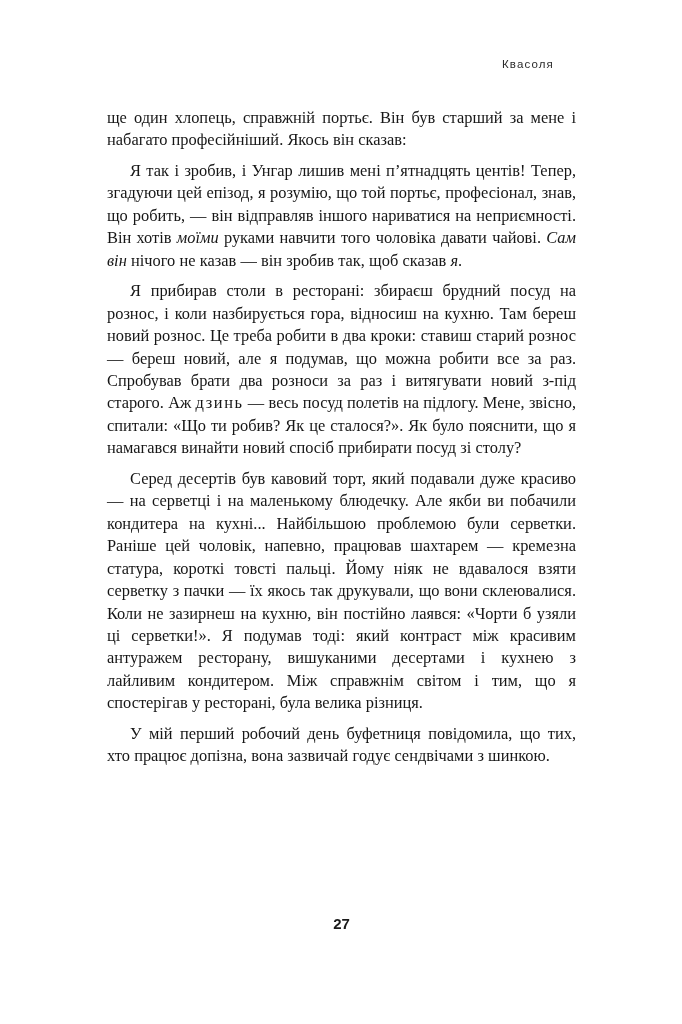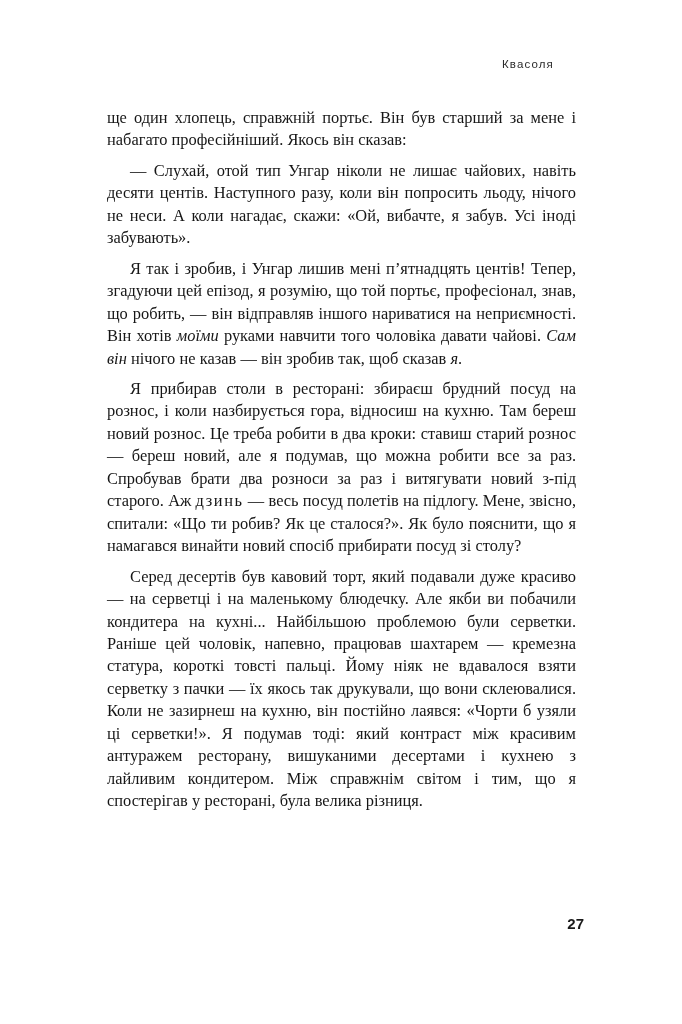--- a/index.html
+++ b/index.html
@@ -67,38 +67,38 @@
   .spaced {
     letter-spacing: 1.6px;
   }
 
   
   .folio {
     position: absolute;
     top: 915px;
     left: 99px;
     width: 485px;
-    text-align: right;
+    text-align: center;
     font-family: "Liberation Sans", "DejaVu Sans", sans-serif;
     font-size: 15px;
     font-weight: bold;
     color: #1a1a1a;
     line-height: 18px;
   }
 </style>
 </head>
 <body style="background: rgb(255, 255, 255); color: rgb(22, 22, 22);">
 
 <div class="page">
 
   <div class="running-head">Квасоля</div>
 
   <div class="textblock" id="textblock">
       <p class="para" style="text-indent: 0px;"><span>ще один хлопець, справжній портьє. Він був старший за мене і набагато професійніший. Якось він сказав:</span></p>
-      <p class="para"><span>— Слухай, отой тип Унгар ніколи не лишає чайових, навіть десяти центів. Наступного разу, коли він попросить льоду, нічого не неси. А коли нагадає, скажи: «Ой, вибачте, я забув. Усі іноді забувають».</span></p>
       <p class="para"><span>Я так і зробив, і Унгар лишив мені п’ятнадцять центів! Тепер, згадуючи цей епізод, я розумію, що той портьє, професіонал, знав, що робить, — він відправляв іншого нариватися на неприємності. Він хотів </span><em>моїми</em><span> руками навчити того чоловіка давати чайові. </span><em>Сам він</em><span> нічого не казав — він зробив так, щоб сказав </span><em>я</em><span>.</span></p>
       <p class="para"><span>Я прибирав столи в ресторані: збираєш брудний посуд на рознос, і коли назбирується гора, відносиш на кухню. Там береш новий рознос. Це треба робити в два кроки: ставиш старий рознос — береш новий, але я подумав, що можна робити все за раз. Спробував брати два розноси за раз і витягувати новий з-під старого. Аж </span><span class="spaced">дзинь</span><span> — весь посуд полетів на підлогу. Мене, звісно, спитали: «Що ти робив? Як це сталося?». Як було пояснити, що я намагався винайти новий спосіб прибирати посуд зі столу?</span></p>
       <p class="para"><span>Серед десертів був кавовий торт, який подавали дуже красиво — на серветці і на маленькому блюдечку. Але якби ви побачили кондитера на кухні... Найбільшою проблемою були серветки. Раніше цей чоловік, напевно, працював шахтарем — кремезна статура, короткі товсті пальці. Йому ніяк не вдавалося взяти серветку з пачки — їх якось так друкували, що вони склеювалися. Коли не зазирнеш на кухню, він постійно лаявся: «Чорти б узяли ці серветки!». Я подумав тоді: який контраст між красивим антуражем ресторану, вишуканими десертами і кухнею з лайливим кондитером. Між справжнім світом і тим, що я спостерігав у ресторані, була велика різниця.</span></p>
+      <p class="para"><span>У мій перший робочий день буфетниця повідомила, що тих, хто працює допізна, вона зазвичай годує сендвічами з шинкою.</span></p>
     </div>
 
   <div class="folio">27</div>
 
 </div>
 
 </body></html>

